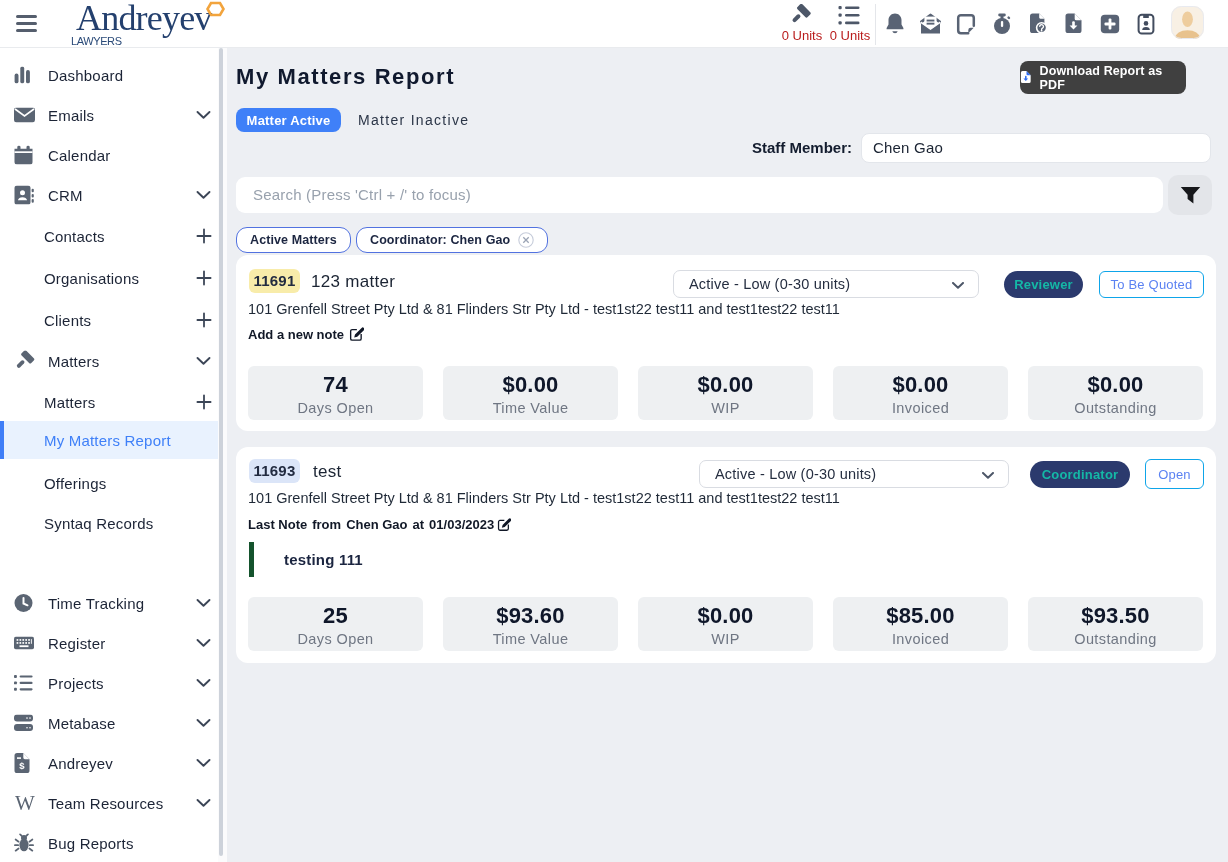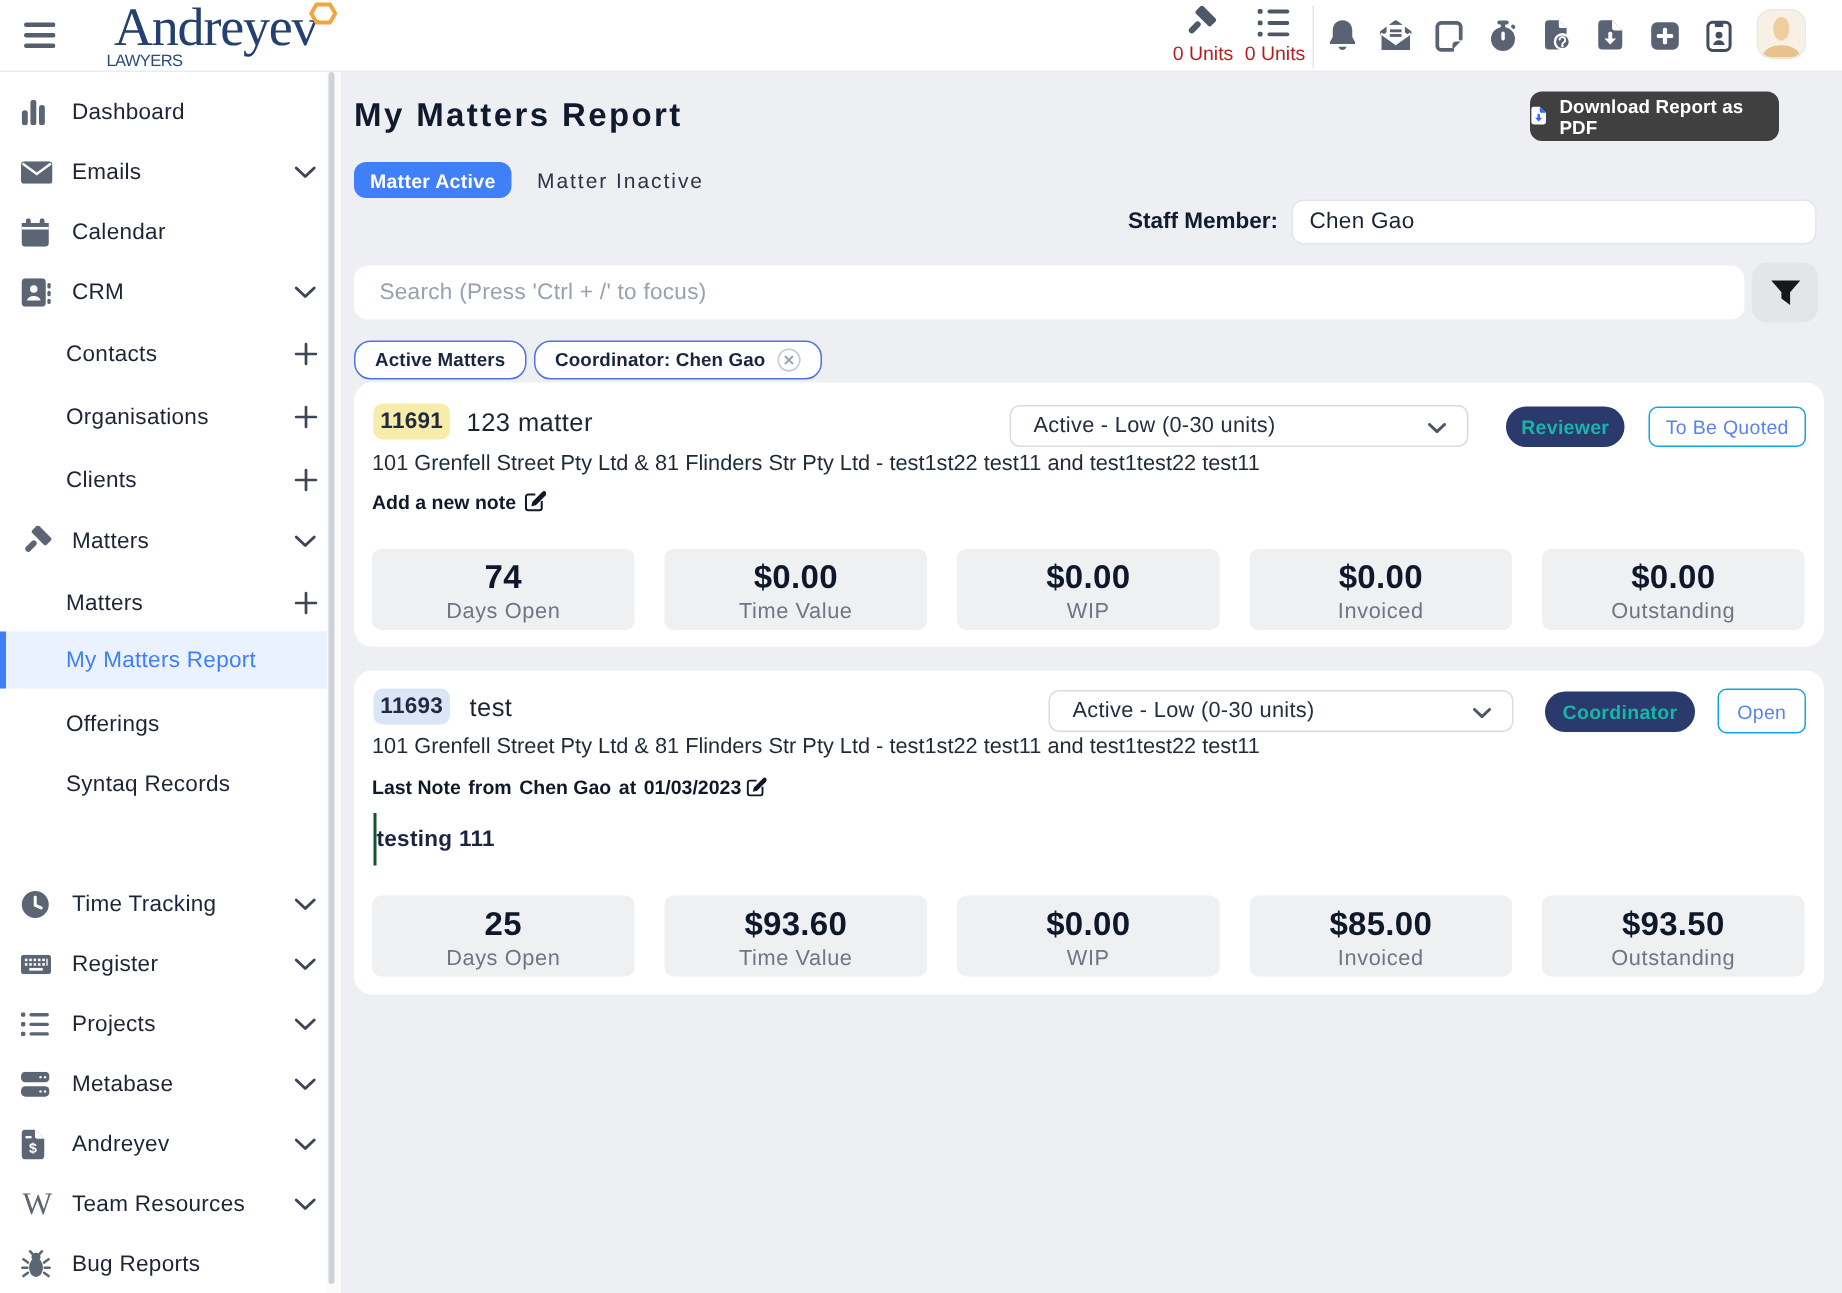--- a/index.html
+++ b/index.html
@@ -43,21 +43,21 @@
 .sel{position:absolute;height:28px;background:#fff;border:1px solid #d9dce2;border-radius:7px;font-size:14.5px;color:#252e40;line-height:26px;padding-left:15px;letter-spacing:.2px}
 .sel svg{position:absolute;right:14px;top:11px}
 .npill{position:absolute;height:27px;background:#2b3a6d;border-radius:14px;color:#14b8a6;font-size:13px;font-weight:bold;display:flex;align-items:center;justify-content:center;letter-spacing:.2px}
 .opill{position:absolute;height:27px;background:#fff;border:1px solid #0ea5e9;border-radius:6px;color:#5b82f2;font-size:13px;display:flex;align-items:center;justify-content:center;letter-spacing:.2px}
 .subt{position:absolute;left:12px;font-size:14.5px;color:#1f2937;letter-spacing:0;white-space:nowrap}
 .notelbl{position:absolute;left:12px;font-size:13px;font-weight:bold;color:#111827;letter-spacing:0;display:flex;align-items:center;gap:5px}
 .stats{position:absolute;left:12px;width:956px;display:flex;gap:20px}
 .stat{width:175px;height:54px;background:#eef0f2;border-radius:6px;text-align:center;padding-top:6px}
 .stat .v{font-size:22px;line-height:25px;font-weight:bold;color:#0f172a;letter-spacing:.2px}
 .stat .l{font-size:14.5px;color:#6f7683;margin-top:3px;letter-spacing:.4px}
-.quote{position:absolute;left:13px;border-left:2px solid #14532d;padding-left:0;display:flex;align-items:center}
+.quote{position:absolute;left:13px;border-left:5px solid #14532d;padding-left:30px;display:flex;align-items:center}
 .quote .qt{font-size:15px;font-weight:bold;color:#1b2540;letter-spacing:.2px}
 </style>
 </head>
 <body>
 <div id="main"></div>
 <h1>My Matters Report</h1>
 <div id="dlbtn">
   <svg width="12" height="15" viewBox="0 0 19 22">
       <path fill="#fff" d="M1.5 3.1A2.6 2.6 0 0 1 4.1 0.5h6.6l6.8 6.8v10.1a2.6 2.6 0 0 1-2.6 2.6H4.1a2.6 2.6 0 0 1-2.6-2.6z"></path>
       <path fill="#2e6bef" d="M10.7 0.5 17.5 7.3h-5.2a1.6 1.6 0 0 1-1.6-1.6z"></path>

